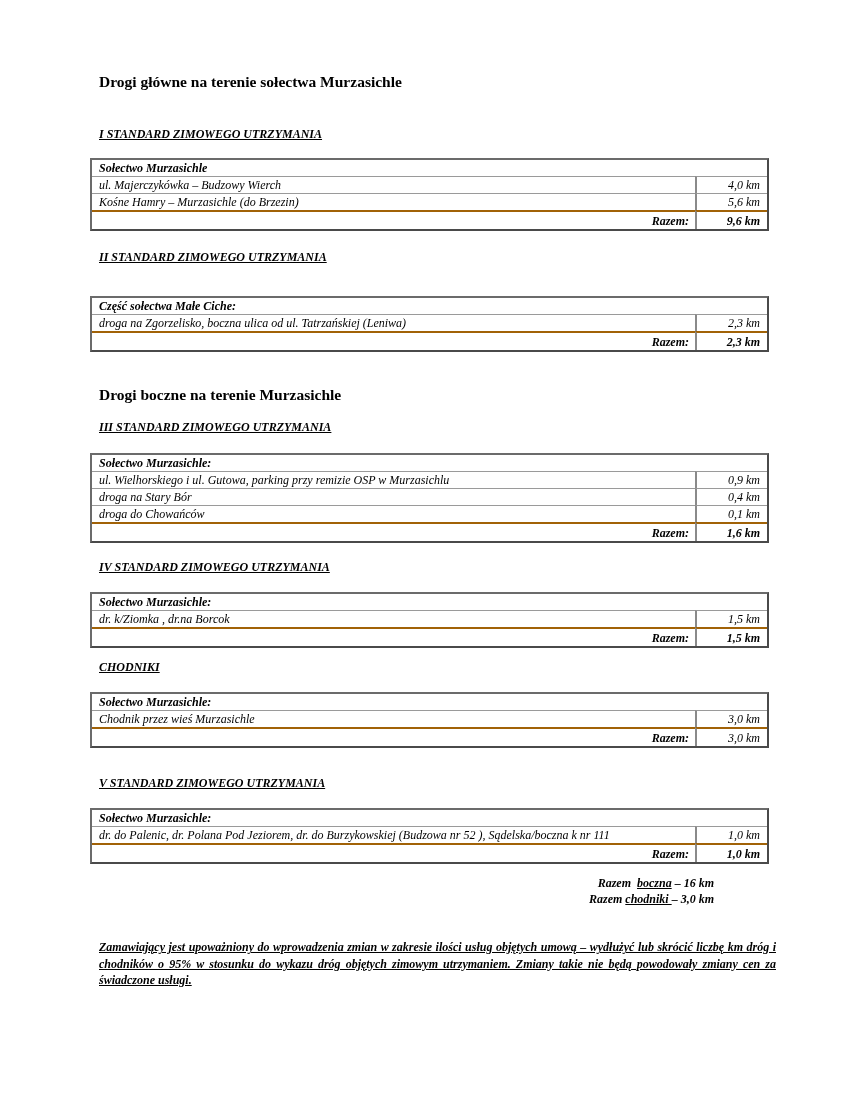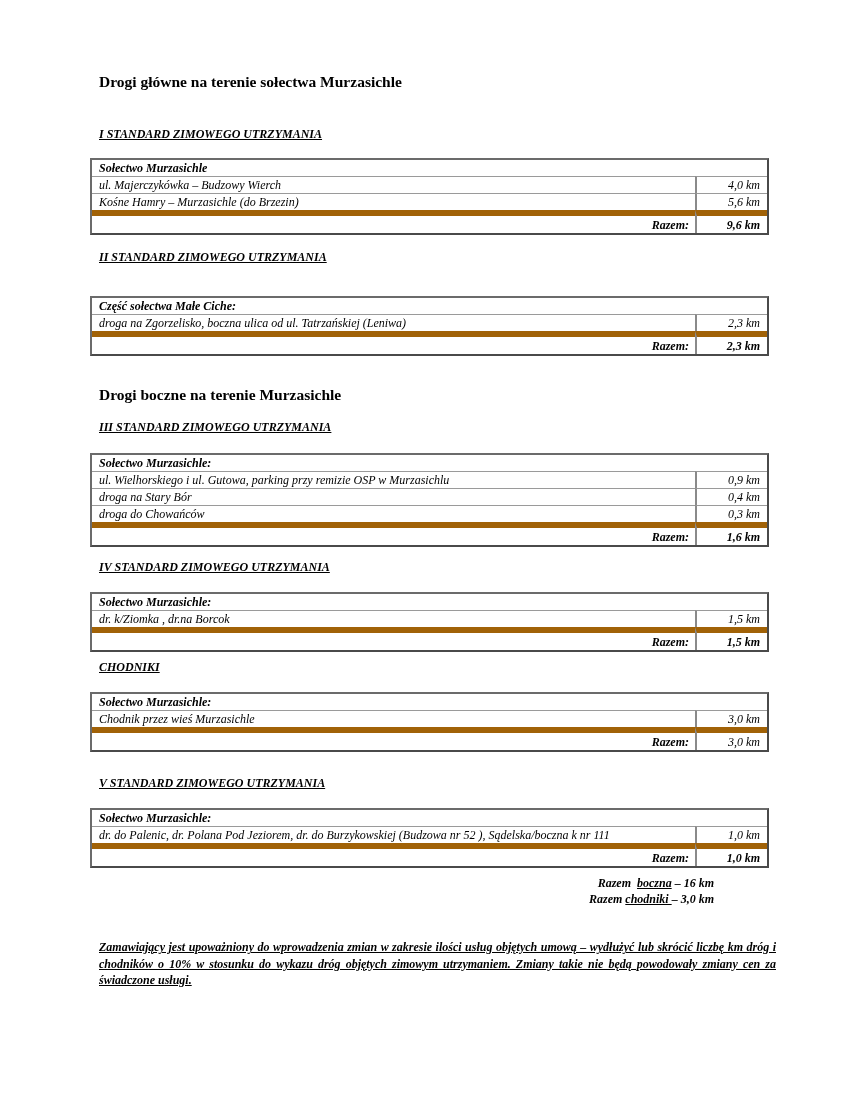--- a/index.html
+++ b/index.html
@@ -9,21 +9,21 @@
   .std { position:absolute; left:99px; font-weight:bold; font-style:italic; font-size:12px; text-decoration:underline; }
   table.roads { position:absolute; left:90px; width:679px; border-collapse:separate; border-spacing:0;
     border:2px solid #6b6b6b; border-right-color:#4a4a4a; border-bottom-color:#4a4a4a; font-size:12px; font-style:italic; }
   table.roads td { padding:0 0 0 7px; height:16px; line-height:16px; border-top:1px solid #9a9a9a; white-space:nowrap; }
   table.roads tr:first-child td { border-top:none; }
   table.roads td.head { font-weight:bold; }
   table.roads td.km { width:56px; text-align:right; border-left:2px solid #8a8a8a; padding-right:7px; }
   table.roads td.total-label { text-align:right; font-weight:bold; padding-right:6px; }
   table.roads td.total-km { font-weight:bold; }
   table.roads td.plain { font-weight:normal; }
-  table.roads tr.total td { border-top:6px solid #a16207; height:17px; }
+  table.roads tr.total td { border-top:2px solid #a16207; height:17px; }
   .sum { position:absolute; font-weight:bold; font-style:italic; font-size:12px; text-align:right; }
   .sum u { text-decoration:underline; }
   .note { position:absolute; left:99px; width:677px; font-weight:bold; font-style:italic; font-size:12px;
     line-height:16.5px; text-decoration:underline; text-align:justify; }
 </style>
 </head>
 <body>
 
 <div class="page">
 
@@ -78,21 +78,21 @@
     <tr>
       <td>ul. Wielhorskiego i ul. Gutowa, parking przy remizie OSP w Murzasichlu</td>
       <td class="km">0,9 km</td>
     </tr>
     <tr>
       <td>droga na Stary Bór</td>
       <td class="km">0,4 km</td>
     </tr>
     <tr>
       <td>droga do Chowańców</td>
-      <td class="km">0,3 km</td>
+      <td class="km">0,1 km</td>
     </tr>
     <tr class="total">
       <td class="total-label">Razem:</td>
       <td class="km total-km">1,6 km</td>
     </tr>
   </tbody>
     </table>
 
   <div class="std" style="top:560px;text-decoration:underline;">IV STANDARD ZIMOWEGO UTRZYMANIA</div>
   <table class="roads" style="top:592px;">
@@ -145,15 +145,15 @@
   </tbody>
     </table>
 
   <div class="sum" style="top:876px; right:136px;">
     <span style="white-space:pre;">Razem  </span><u>boczna</u><span style="white-space:pre;"> – 16 km</span>
   </div>
   <div class="sum" style="top:892px; right:136px;">
     <span style="white-space:pre;">Razem </span><u style="white-space:pre;">chodniki </u><span>– 3,0 km</span>
   </div>
 
-  <div class="note" style="top:939px;">Zamawiający jest upoważniony do wprowadzenia zmian w zakresie ilości usług objętych umową – wydłużyć lub skrócić liczbę km dróg i chodników o 10% w stosunku do wykazu dróg objętych zimowym utrzymaniem. Zmiany takie nie będą powodowały zmiany cen za świadczone usługi.</div>
+  <div class="note" style="top:939px;">Zamawiający jest upoważniony do wprowadzenia zmian w zakresie ilości usług objętych umową – wydłużyć lub skrócić liczbę km dróg i chodników o 95% w stosunku do wykazu dróg objętych zimowym utrzymaniem. Zmiany takie nie będą powodowały zmiany cen za świadczone usługi.</div>
 
 </div>
 
 </body></html>

